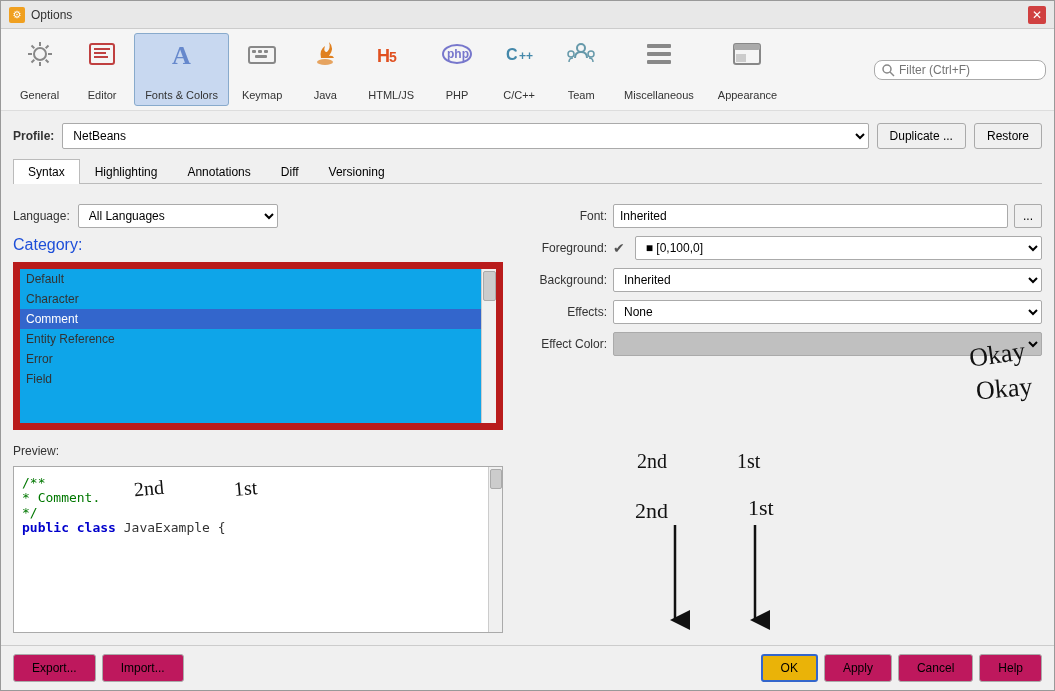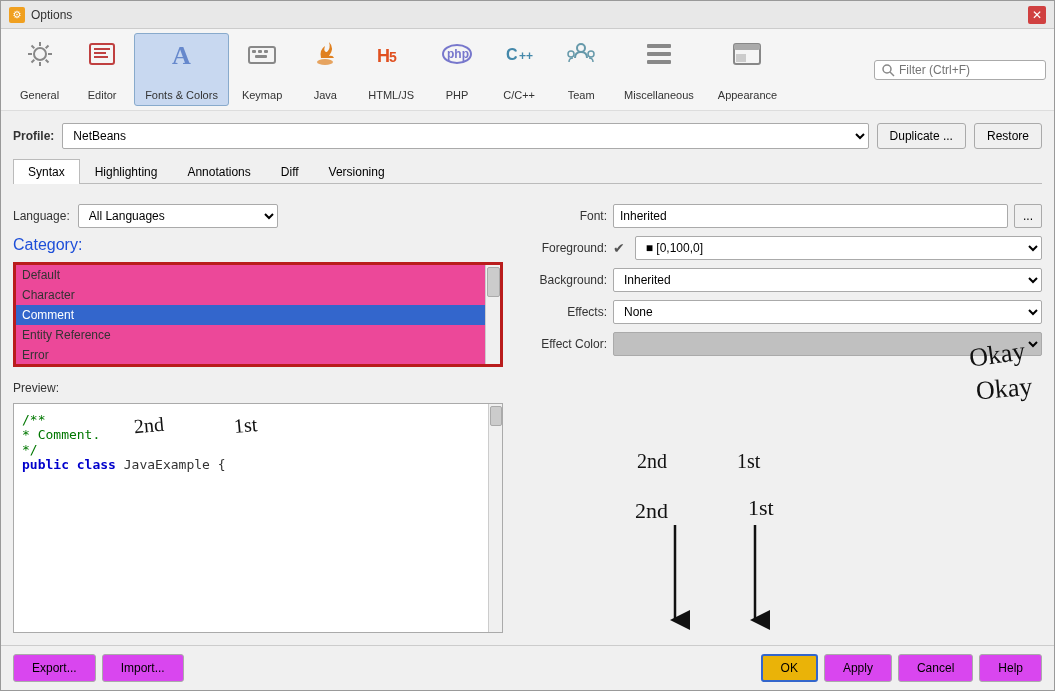--- a/index.html
+++ b/index.html
@@ -11,21 +11,21 @@
     .title-bar-left { display: flex; align-items: center; gap: 6px; }
     .title-icon { width: 16px; height: 16px; background: #f0a020; border-radius: 2px; display: flex; align-items: center; justify-content: center; font-size: 10px; color: white; }
     .title-text { font-size: 12px; color: #333; }
     .close-btn { width: 18px; height: 18px; background: #d04040; border-radius: 2px; display: flex; align-items: center; justify-content: center; color: white; font-size: 12px; cursor: pointer; }
 
     .toolbar { display: flex; align-items: center; padding: 4px 8px; background: #f5f5f5; border-bottom: 1px solid #ddd; gap: 2px; }
     .toolbar-item { display: flex; flex-direction: column; align-items: center; padding: 4px 10px; cursor: pointer; border: 1px solid transparent; border-radius: 3px; min-width: 60px; }
     .toolbar-item.active { background: #c8d8f0; border: 1px solid #88aacc; }
     .toolbar-icon { width: 32px; height: 32px; display: flex; align-items: center; justify-content: center; font-size: 20px; }
     .toolbar-label { font-size: 11px; color: #333; margin-top: 19px; }
-    .toolbar-filter { margin-left: auto; display: flex; align-items: center; border: 1px solid #aaa; border-radius: 3px; background: white; padding: 2px 6px; gap: 4px; }
+    .toolbar-filter { margin-left: auto; display: flex; align-items: center; border: 1px solid #aaa; border-radius: 8px; background: white; padding: 2px 6px; gap: 4px; }
     .toolbar-filter input { border: none; outline: none; font-size: 12px; width: 140px; background: transparent; }
 
     .content { flex: 1; padding: 12px; display: flex; flex-direction: column; gap: 10px; }
 
     .profile-row { display: flex; align-items: center; gap: 8px; }
     .profile-label { font-size: 12px; color: #333; font-weight: bold; }
     .profile-select { flex: 1; height: 26px; border: 1px solid #aaa; border-radius: 2px; background: white; padding: 0 6px; font-size: 12px; }
     .profile-btn { height: 26px; padding: 0 12px; border: 1px solid #aaa; background: #f0f0f0; border-radius: 3px; cursor: pointer; font-size: 12px; }
 
     .tabs { display: flex; gap: 0; border-bottom: 1px solid #bbb; margin-bottom: 10px; }
@@ -41,37 +41,37 @@
     .field-label { width: 90px; font-size: 12px; color: #333; text-align: right; }
     .field-value { flex: 1; height: 24px; border: 1px solid #aaa; background: white; padding: 0 6px; font-size: 12px; border-radius: 2px; }
     .field-select { flex: 1; height: 24px; border: 1px solid #aaa; background: white; padding: 0 6px; font-size: 12px; border-radius: 2px; }
     .field-btn { width: 28px; height: 24px; border: 1px solid #aaa; background: #f0f0f0; font-size: 12px; cursor: pointer; border-radius: 2px; }
 
     .lang-row { display: flex; align-items: center; gap: 8px; }
     .lang-label { font-size: 12px; color: #333; }
     .lang-select { height: 24px; border: 1px solid #aaa; background: white; padding: 0 6px; font-size: 12px; border-radius: 2px; width: 200px; }
 
     .category-label { font-size: 16px; color: #1d4ed8; }
-    .category-list-wrapper { position: relative; border: 3px solid #b91c1c; background: #ec4899; height: 105px; overflow: hidden; }
+    .category-list-wrapper { position: relative; border: 7px solid #b91c1c; background: #0ea5e9; height: 168px; overflow: hidden; }
     .category-list { height: 100%; overflow-y: auto; }
     .category-list-item { padding: 3px 6px; cursor: pointer; font-size: 12px; color: #333; }
     .category-list-item.selected { background: #3366cc; color: white; }
     .scrollbar { position: absolute; right: 0; top: 0; width: 15px; height: 100%; background: #f0f0f0; border-left: 1px solid #ccc; }
     .scrollbar-thumb { width: 13px; height: 30px; background: #ccc; border: 1px solid #aaa; margin: 2px auto; border-radius: 2px; }
 
     .preview-label { font-size: 12px; color: #333; margin-top: 6px; }
     .preview-area { border: 1px solid #aaa; background: white; flex: 1; min-height: 120px; padding: 8px; font-family: monospace; font-size: 13px; position: relative; }
     .preview-comment { color: #007700; }
     .preview-keyword { color: #0000cc; font-weight: bold; }
     .preview-normal { color: #333; }
 
     .bottom-bar { display: flex; align-items: center; justify-content: space-between; padding: 8px 12px; border-top: 1px solid #ccc; background: #f0f0f0; }
     .bottom-left { display: flex; gap: 6px; }
     .bottom-right { display: flex; gap: 6px; }
-    .bottom-btn { height: 28px; padding: 0 18px; border: 1px solid #aaa; background: #d946ef; border-radius: 3px; cursor: pointer; font-size: 12px; }
+    .bottom-btn { height: 28px; padding: 0 18px; border: 1px solid #aaa; background: #be185d; border-radius: 3px; cursor: pointer; font-size: 12px; }
     .bottom-btn.primary { border: 2px solid #3366cc; background: #eab308; }
     .check-icon { font-size: 14px; color: #555; margin-right: 4px; }
   </style>
 </head>
 <body>
 
 <div class="window">
 
   <div class="title-bar">
     <div class="title-bar-left">

